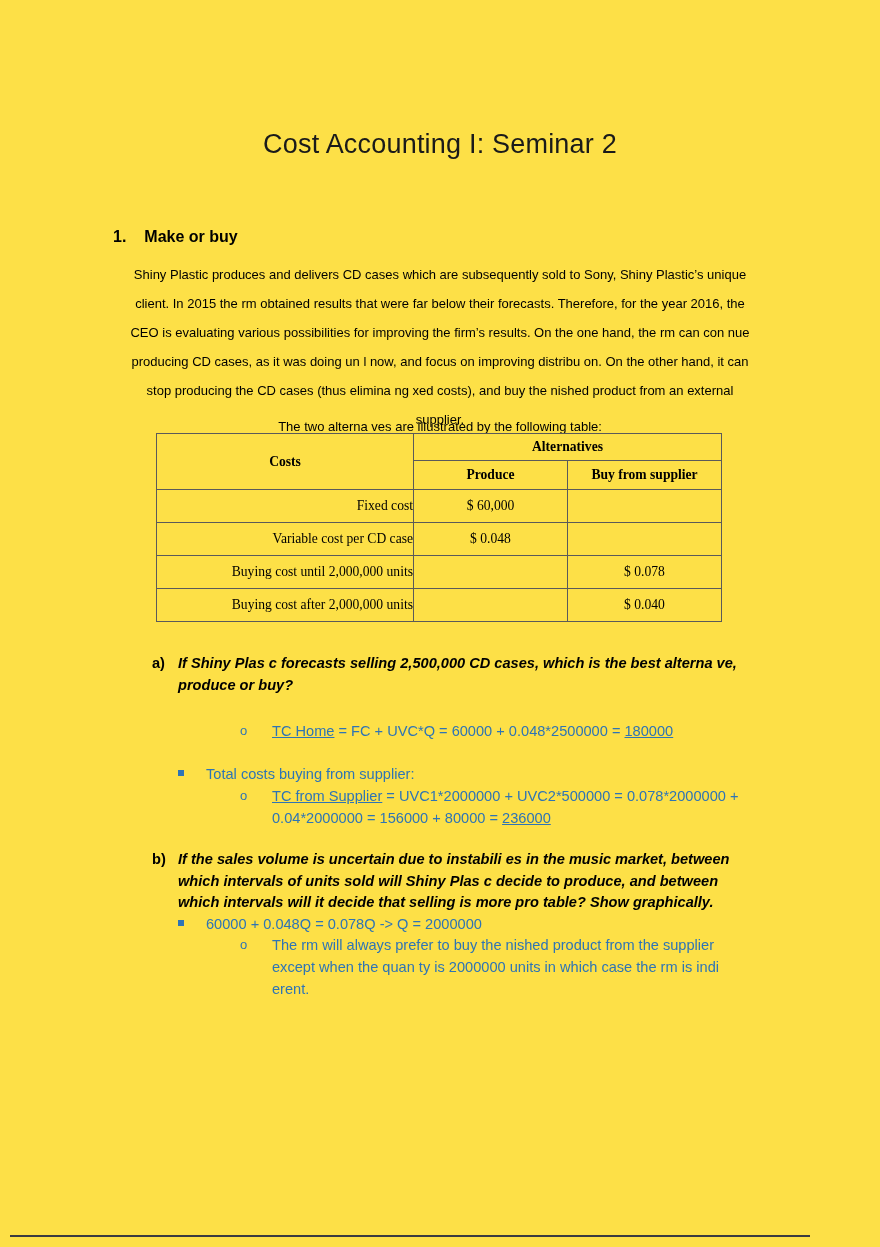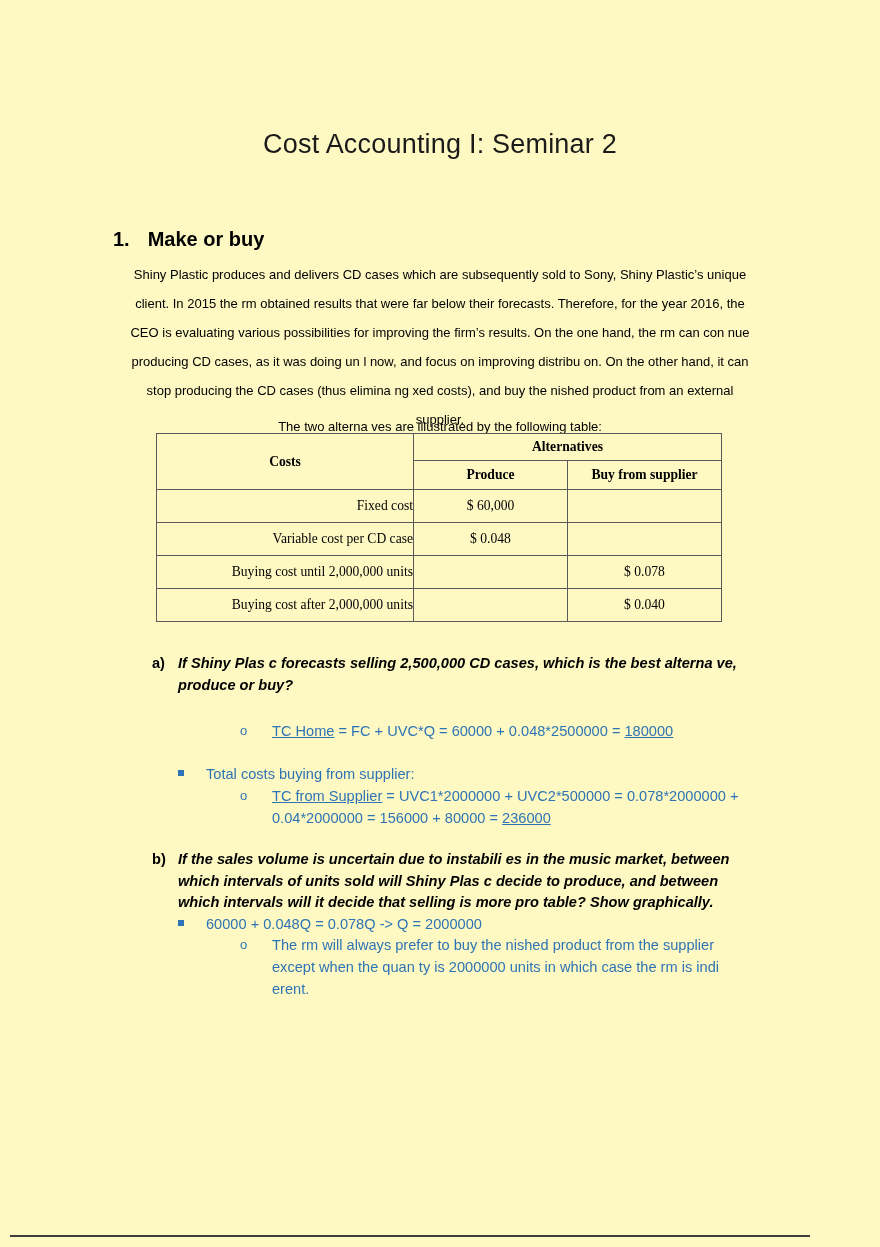--- a/index.html
+++ b/index.html
@@ -4,21 +4,21 @@
 <style>
   html, body {
     margin: 0;
     padding: 0;
     background: #ffffff;
   }
   .page {
     position: relative;
     width: 880px;
     height: 1247px;
-    background: #fef9c3;
+    background: #fde047;
     font-family: "Liberation Sans", sans-serif;
     color: #000000;
     overflow: hidden;
   }
 
   
   .doc-title {
     position: absolute;
     left: 0;
     top: 129px;
@@ -28,21 +28,21 @@
     font-weight: 400;
     letter-spacing: 0.2px;
     color: #1a1a1a;
   }
 
   
   .section-heading {
     position: absolute;
     left: 113px;
     top: 228px;
-    font-size: 20px;
+    font-size: 16px;
     font-weight: bold;
     white-space: nowrap;
   }
   .section-heading .num { margin-right: 18px; }
 
   
   .body-para {
     position: absolute;
     left: 124px;
     width: 632px;

